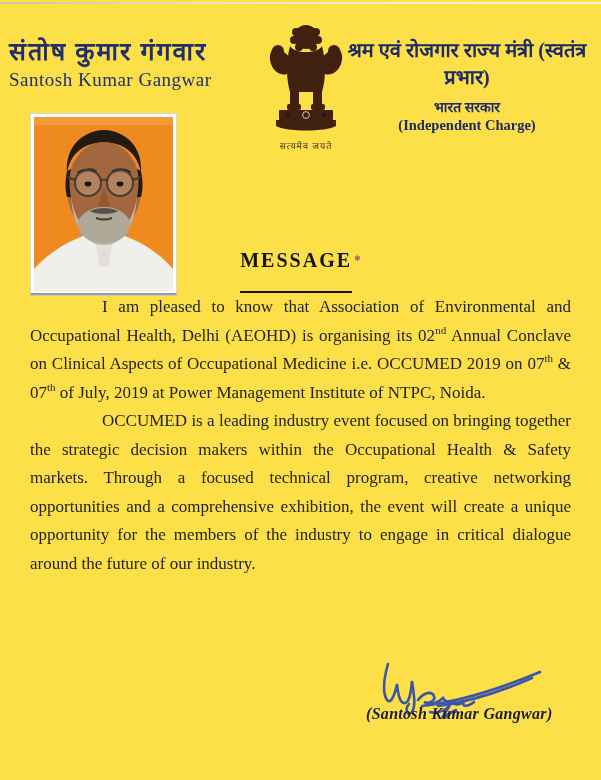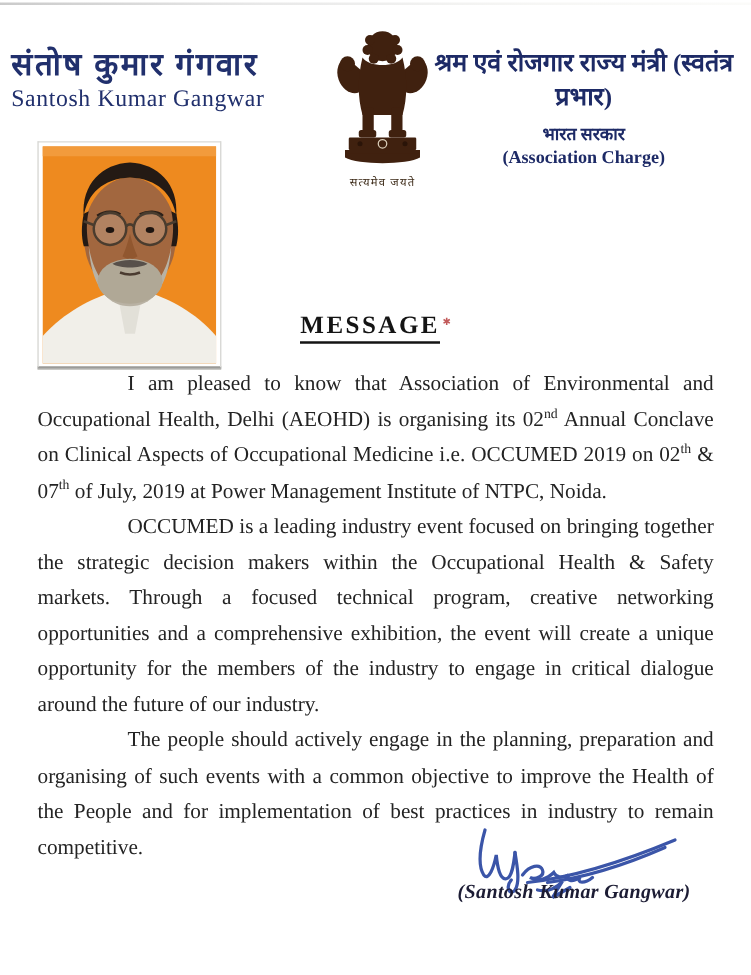--- a/index.html
+++ b/index.html
@@ -1,21 +1,21 @@
 <!DOCTYPE html>
 <html><head>
 <meta charset="utf-8">
 <style>
   * { margin:0; padding:0; box-sizing:border-box; }
   html,body { background:#e8e8e8; }
   .page {
     position:relative;
     width:601px; height:780px;
     margin:0 auto;
-    background:#ffffff;
+    background:#fde047;
     font-family:"Liberation Serif", serif;
     overflow:hidden;
   }
   .scan-line-top {
     position:absolute; top:2px; left:0; width:100%; height:2px;
     background:linear-gradient(to right,#bdbdbd,#e3e3e3 35%,#f4f4f2 70%,#fafaf8);
     opacity:.8;
   }
   
   .name-block { position:absolute; left:9px; top:33px; color:#21306d; }
@@ -40,21 +40,21 @@
     border:1px solid #d9d9d6;
     border-bottom:2px solid #9b9b98;
     box-shadow:0 1px 0 #c9c9c6;
   }
   .photo-frame svg { display:block; }
 
   
   .heading-row { position:absolute; top:249px; left:0; width:100%; text-align:center; }
   .heading {
     display:inline-block; font-size:20px; font-weight:bold; letter-spacing:2px;
-    color:#141414; border-bottom:2.5px solid #141414; padding-bottom:1px;
+    color:#141414; border-bottom:2.5px solid #141414; padding-bottom:19px;
   }
   .heading-mark { font-size:8px; color:#c25a5a; vertical-align:super; margin-left:2px; }
 
   
   .body-text {
     position:absolute; left:30px; top:293px; width:541px;
     font-size:17px; line-height:28.5px; color:#232323; text-align:justify;
   }
   .body-text p { text-indent:72px; margin:0; }
   .body-text p.tight { line-height:23px; margin-top:4px; font-size:16.5px; }
@@ -111,21 +111,21 @@
       <circle cx="43" cy="95" r="3.4" fill="none" stroke="#d9cdb8" stroke-width="1"></circle>
       <circle cx="25" cy="95" r="2" fill="#2a1408"></circle>
       <circle cx="61" cy="95" r="2" fill="#2a1408"></circle>
     </svg>
     <div class="emblem-motto">सत्यमेव जयते</div>
   </div>
 
   <div class="office-block">
     <div class="office-hi1">श्रम एवं रोजगार राज्य मंत्री (स्वतंत्र प्रभार)</div>
     <div class="office-hi2">भारत सरकार</div>
-    <div class="office-en2">(Association Charge)</div>
+    <div class="office-en2">(Independent Charge)</div>
   </div>
 
   <div class="photo-frame">
     <svg width="139" height="174" viewBox="0 0 139 174">
       <rect x="0" y="0" width="139" height="174" fill="#ee8a1f"></rect>
       <rect x="0" y="0" width="139" height="8" fill="#f29b3c"></rect>
 
       <path d="M0,174 L0,152 C18,132 40,122 52,118 L88,118 C100,122 122,132 139,152 L139,174 Z" fill="#f1efe9"></path>
       <path d="M60,118 L80,118 L74,150 L66,150 Z" fill="#e2e0d8"></path>
 
@@ -156,23 +156,22 @@
       <path d="M56,94 C64,90 76,90 84,94 C78,98 62,98 56,94 Z" fill="#57504a"></path>
       <path d="M62,101 C67,103 73,103 78,101" stroke="#4a3b30" stroke-width="2" fill="none"></path>
     </svg>
   </div>
 
   <div class="heading-row">
     <span class="heading">MESSAGE</span><span class="heading-mark">✱</span>
   </div>
 
   <div class="body-text">
-    <p><span>I am pleased to know that Association of Environmental and Occupational Health, Delhi (AEOHD) is organising its 02</span><sup>nd</sup><span> Annual Conclave on Clinical Aspects of Occupational Medicine i.e. OCCUMED 2019 on  02</span><sup>th</sup><span> &amp; 07</span><sup>th</sup><span> of July, 2019 at Power Management Institute of NTPC, Noida.</span></p>
+    <p><span>I am pleased to know that Association of Environmental and Occupational Health, Delhi (AEOHD) is organising its 02</span><sup>nd</sup><span> Annual Conclave on Clinical Aspects of Occupational Medicine i.e. OCCUMED 2019 on  07</span><sup>th</sup><span> &amp; 07</span><sup>th</sup><span> of July, 2019 at Power Management Institute of NTPC, Noida.</span></p>
     <p><span>OCCUMED is a leading industry event focused on bringing together the strategic decision makers within the Occupational Health &amp; Safety markets. Through a focused technical program, creative networking opportunities and a comprehensive exhibition, the event will create a unique opportunity for the members of the industry to engage in critical dialogue around the future of our industry.</span></p>
-    <p><span>The people should actively engage in the planning, preparation and organising of such events with a common objective to improve the Health of the People and for implementation of best practices in industry to remain competitive.</span></p>
   </div>
 
   <svg class="sig-scribble" width="185" height="62" viewBox="0 0 185 62">
     <g fill="none" stroke="#3b55a8" stroke-width="2.6" stroke-linecap="round">
       <path d="M16,4 C12,18 10,32 15,40 C19,45 23,34 25,24 C26,34 28,44 33,43 C38,42 39,30 40,22"></path>
       <path d="M40,22 C42,34 44,46 40,52 C36,57 32,50 37,44"></path>
       <path d="M46,40 C52,32 60,31 62,36 C64,41 56,44 52,42 C58,46 66,43 71,38 C73,42 78,43 83,40 C80,45 86,46 92,42 C89,47 96,47 102,42"></path>
       <path d="M50,46 C85,42 125,30 168,12"></path>
       <path d="M160,18 C128,32 96,42 66,46"></path>
       <path d="M58,52 C66,54 74,50 78,45 L70,58 L84,50"></path>

